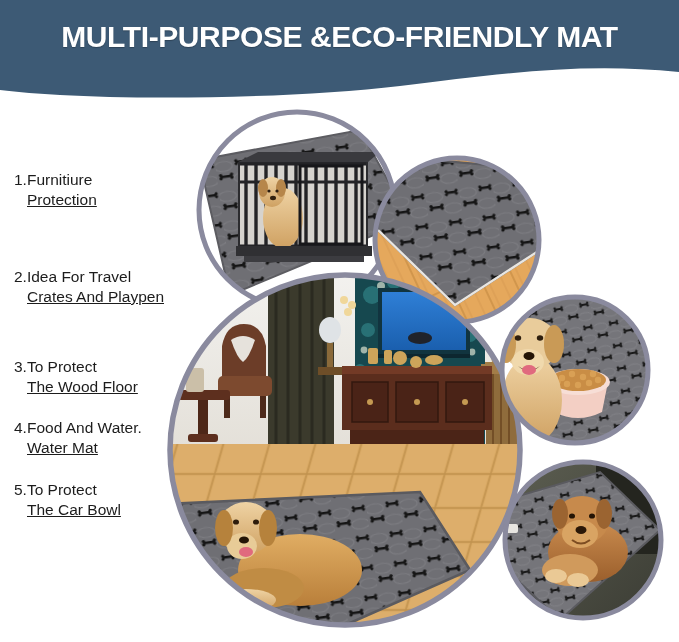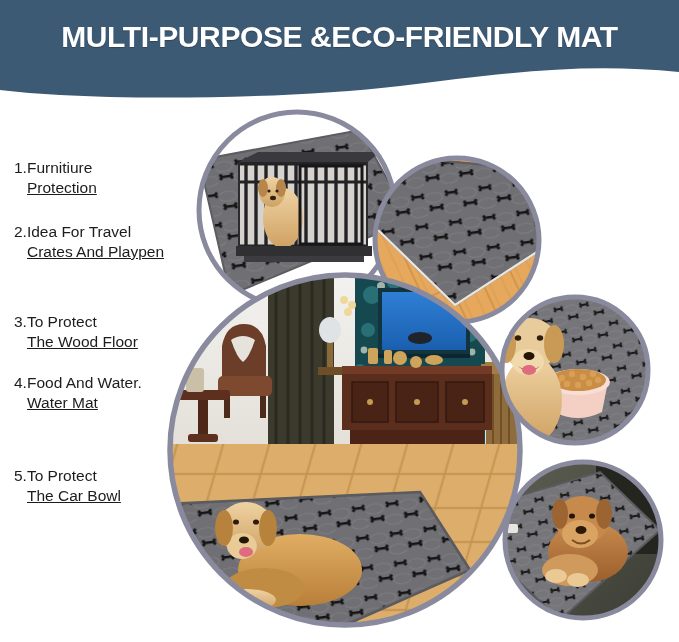--- a/index.html
+++ b/index.html
@@ -11,21 +11,21 @@
   
   .banner{position:absolute;left:0;top:0;width:679px;height:100px;}
   .banner svg{position:absolute;left:0;top:0;}
   .banner-title{position:absolute;left:0;top:20px;width:679px;
     text-align:center;color:#ffffff;font-size:30px;font-weight:bold;
     letter-spacing:-0.4px;line-height:34px;
     font-family:"Liberation Sans","DejaVu Sans",sans-serif;
     text-shadow:0 1px 1px rgba(0,0,0,.25);white-space:nowrap;}
 
   
-  .features{position:absolute;left:14px;top:132px;width:195px;}
+  .features{position:absolute;left:14px;top:144px;width:195px;}
   .feature{margin-bottom:0;color:#1c1c1c;font-size:15.5px;line-height:20px;}
   .feature .l1{display:block;white-space:nowrap;}
   .feature .l2{display:block;padding-left:13px;white-space:nowrap;text-decoration:underline;}
 
   
   .collage{position:absolute;left:0;top:100px;width:679px;height:542px;}
   .collage svg{display:block;}
 </style>
 </head>
 <body>
@@ -39,36 +39,36 @@
     <div class="banner-title">MULTI-PURPOSE &amp;ECO-FRIENDLY MAT</div>
   </div>
 
   <div class="features">
 
     <div class="feature" style="margin-top:26px">
       <span class="l1">1.Furnitiure</span>
       <span class="l2">Protection</span>
     </div>
 
-    <div class="feature" style="margin-top:24px">
+    <div class="feature" style="margin-top:57px">
       <span class="l1">2.Idea For Travel</span>
       <span class="l2">Crates And Playpen</span>
     </div>
 
     <div class="feature" style="margin-top:50px">
       <span class="l1">3.To Protect</span>
       <span class="l2">The Wood Floor</span>
     </div>
 
     <div class="feature" style="margin-top:21px">
       <span class="l1">4.Food And Water.</span>
       <span class="l2">Water Mat</span>
     </div>
 
-    <div class="feature" style="margin-top:53px">
+    <div class="feature" style="margin-top:22px">
       <span class="l1">5.To Protect</span>
       <span class="l2">The Car Bowl</span>
     </div>
 
   </div>
 
   <div class="collage">
   <svg width="679" height="542" viewBox="0 0 679 542">
     <defs>
 

